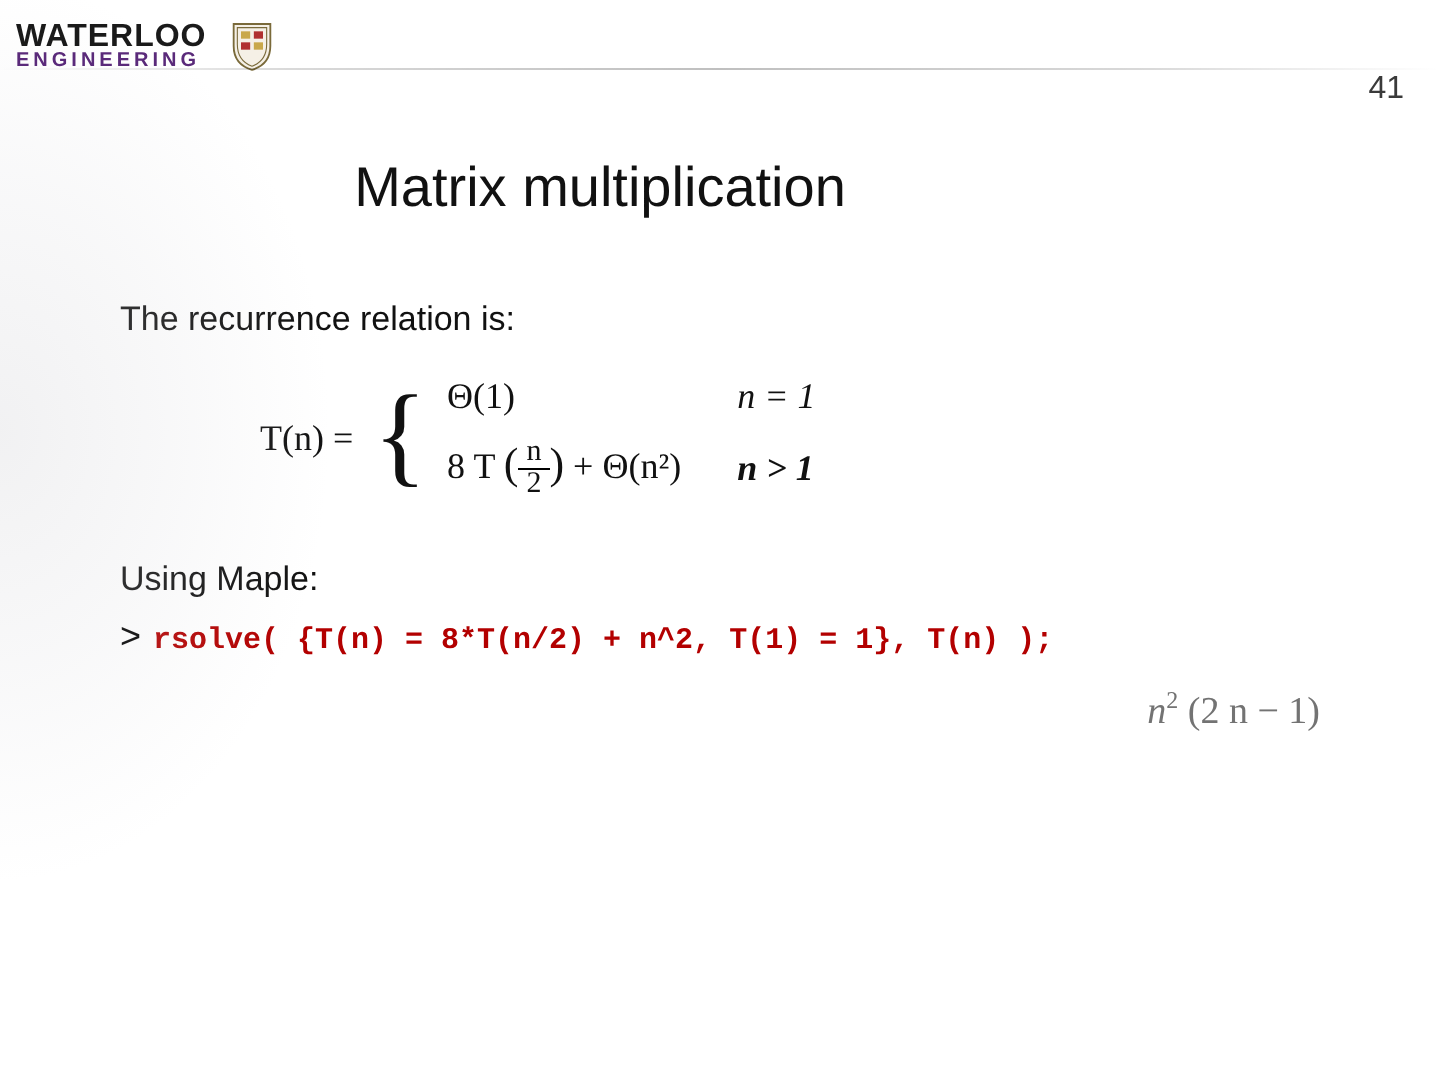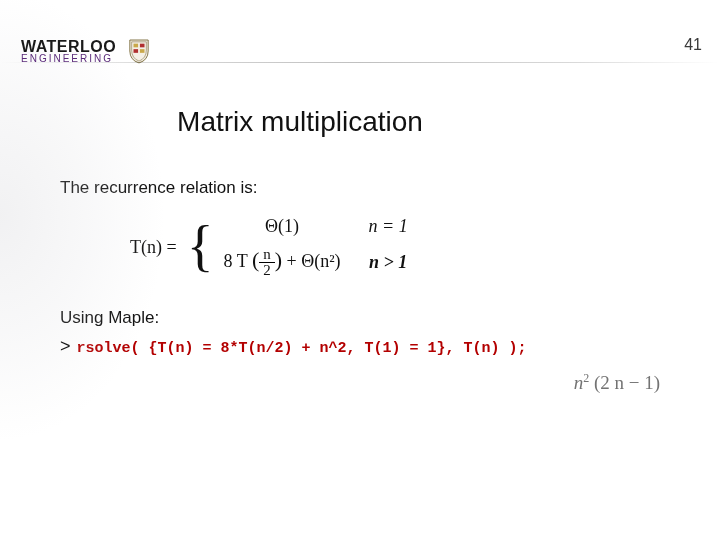--- a/index.html
+++ b/index.html
@@ -16,40 +16,39 @@
     left: 0; top: 0;
     width: 260px; height: 540px;
     background: radial-gradient(ellipse 220px 300px at 0% 40%,
       rgba(200,200,205,0.25) 0%,
       rgba(210,210,215,0.15) 40%,
       rgba(255,255,255,0) 75%);
     pointer-events: none;
   }
   .header {
     position: relative;
-    padding: 10px 16px 4px 21px;
+    padding: 10px 16px 4px 8px;
     display: flex;
     align-items: center;
     gap: 8px;
-    margin-top: 28px;
   }
   .logo-text {
     display: flex;
     flex-direction: column;
     line-height: 0.95;
   }
   .logo-waterloo {
     font-size: 16px;
     font-weight: 700;
     letter-spacing: 0.5px;
     color: #1a1a1a;
   }
   .logo-eng {
     font-size: 10px;
-    font-weight: 400;
+    font-weight: 700;
     letter-spacing: 2px;
     color: #5a2a7a;
   }
   .crest {
     width: 22px; height: 26px;
     margin-left: 4px;
   }
   .topic-title {
     position: absolute;
     right: 130px;
@@ -98,21 +97,20 @@
     font-size: 56px;
     line-height: 0.6;
     font-family: "Times New Roman", Times, serif;
   }
   .cases {
     display: grid;
     grid-template-columns: auto auto;
     column-gap: 28px;
     row-gap: 10px;
     align-items: center;
-    text-align: center;
   }
   .frac {
     display: inline-flex;
     flex-direction: column;
     align-items: center;
     vertical-align: middle;
     font-size: 15px;
     line-height: 1;
   }
   .frac .num { border-bottom: 1px solid #000; padding: 0 4px; }

